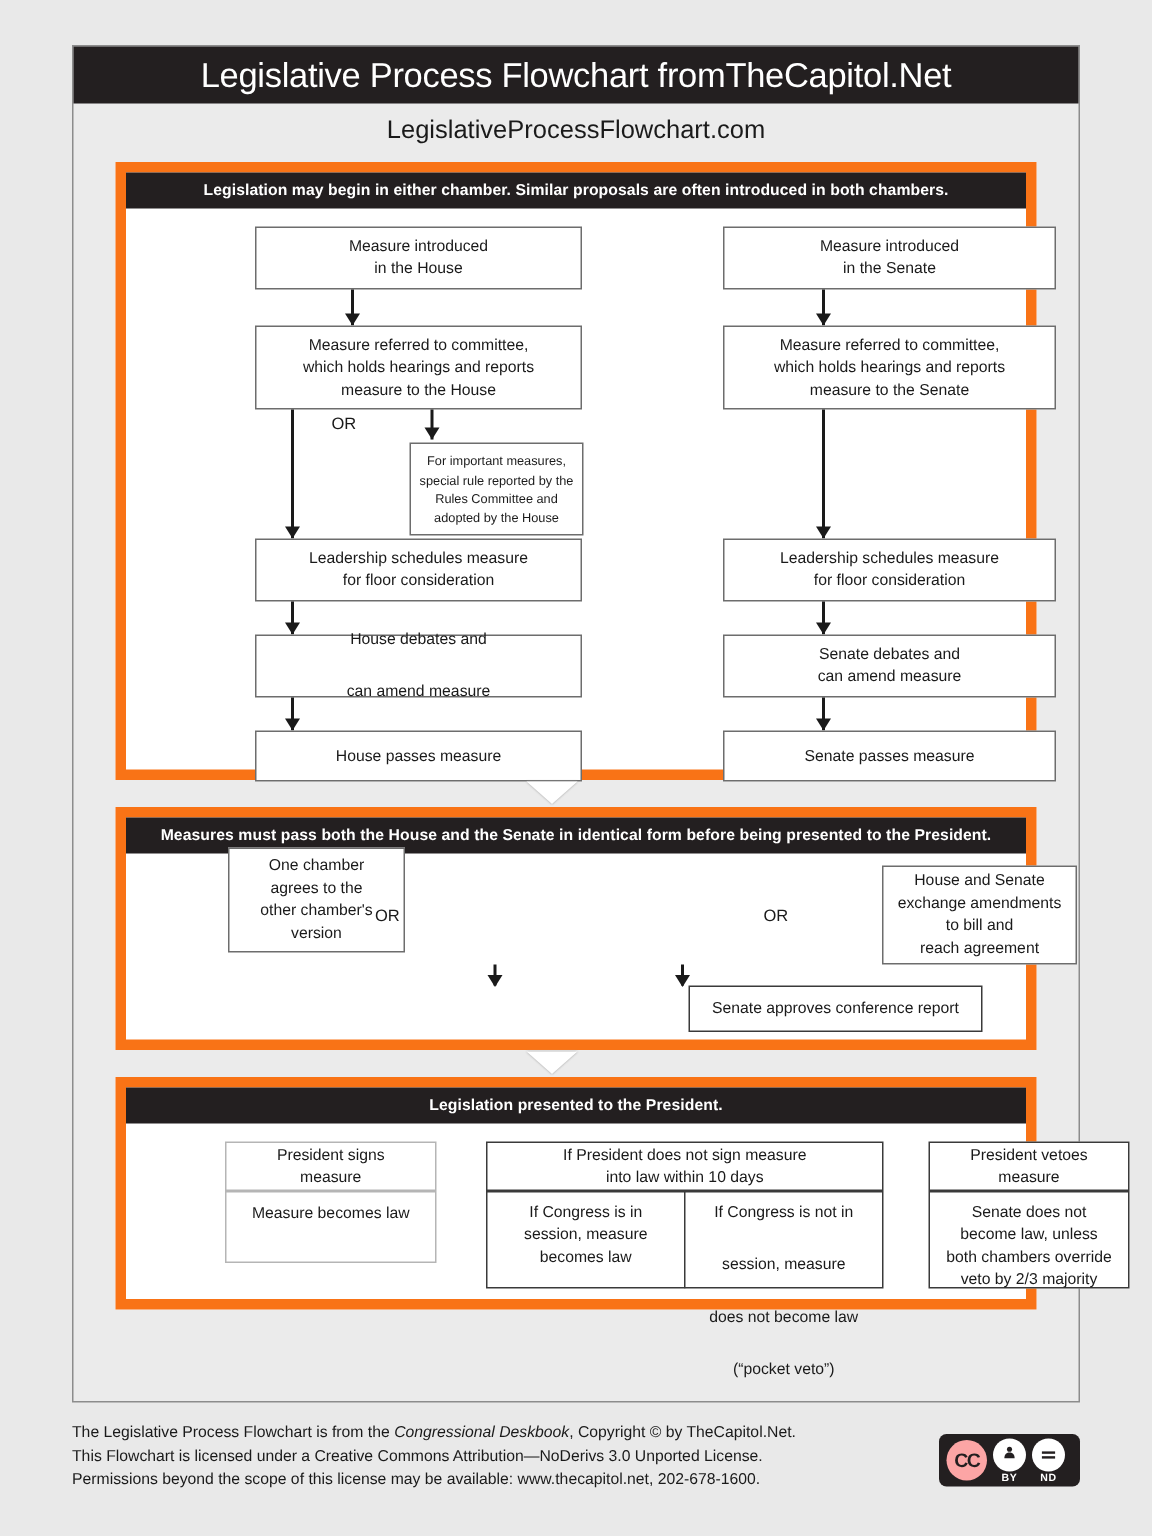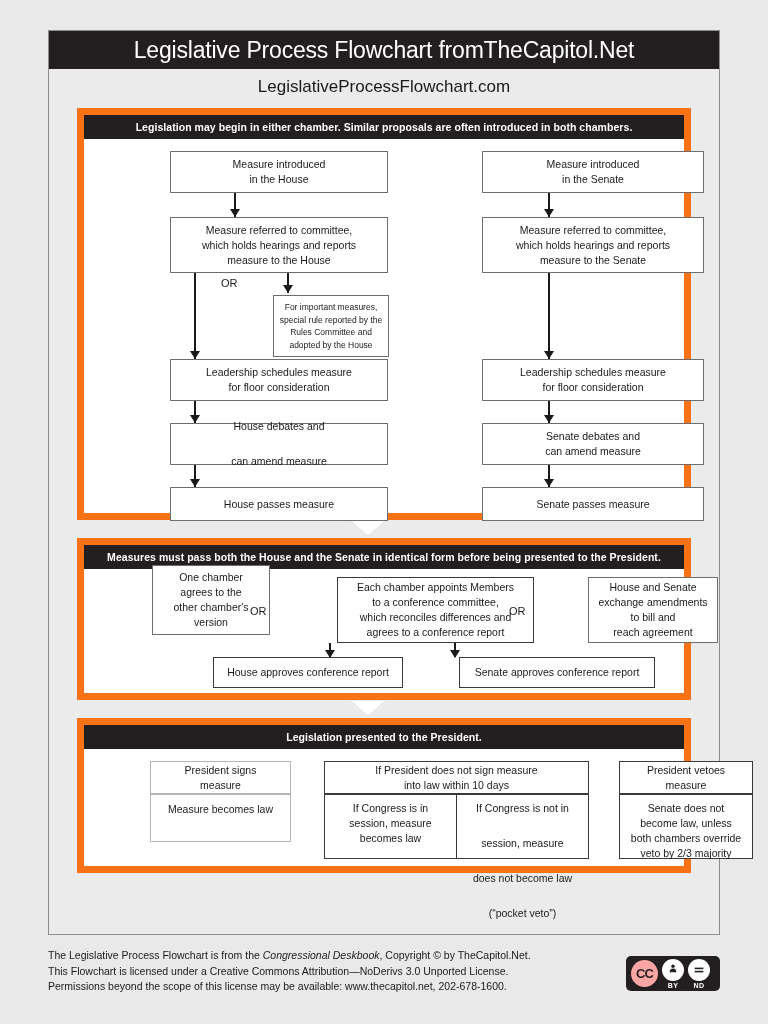--- a/index.html
+++ b/index.html
@@ -235,44 +235,35 @@
 
       <div class="box" style="left:24px;top:20px;width:118px;height:70px;">
         <span>One chamber</span>
         <span>agrees to the</span>
         <span>other chamber's</span>
         <span>version</span>
       </div>
 
       <div class="orlabel" style="left:166px;top:60px;">OR</div>
 
-      <div class="box dark" style="left:209px;top:32px;width:197px;height:66px;">
-        <span>Each chamber appoints Members</span>
-        <span>to a conference committee,</span>
-        <span>which reconciles differences and</span>
-        <span>agrees to a conference report</span>
-      </div>
 
       <div class="orlabel" style="left:425px;top:60px;">OR</div>
 
       <div class="box" style="left:460px;top:32px;width:130px;height:66px;">
         <span>House and Senate</span>
         <span>exchange amendments</span>
         <span>to bill and</span>
         <span>reach agreement</span>
       </div>
 
       <div class="vline" style="left:245px;top:98px;height:14px;"></div>
       <div class="arrowhead" style="left:241px;top:105px;"></div>
       <div class="vline" style="left:370px;top:98px;height:14px;"></div>
       <div class="arrowhead" style="left:366px;top:105px;"></div>
 
-      <div class="box dark" style="left:85px;top:112px;width:190px;height:31px;">
-        <span>House approves conference report</span>
-      </div>
       <div class="box dark" style="left:331px;top:112px;width:196px;height:31px;">
         <span>Senate approves conference report</span>
       </div>
     </div>
 
     <div style="position:relative;height:18px;">
       <div class="chevron" style="left:302px;top:1px;"></div>
     </div>
 
     <div class="section" style="height:155px;">

